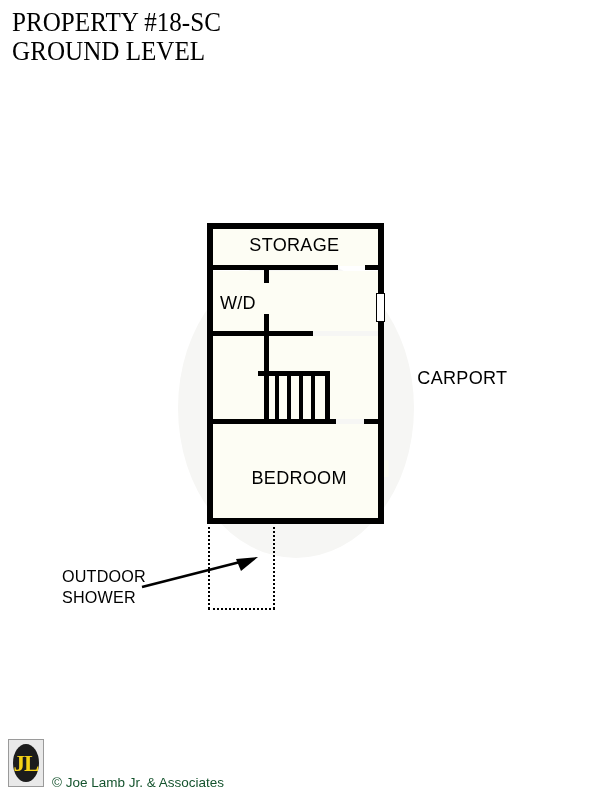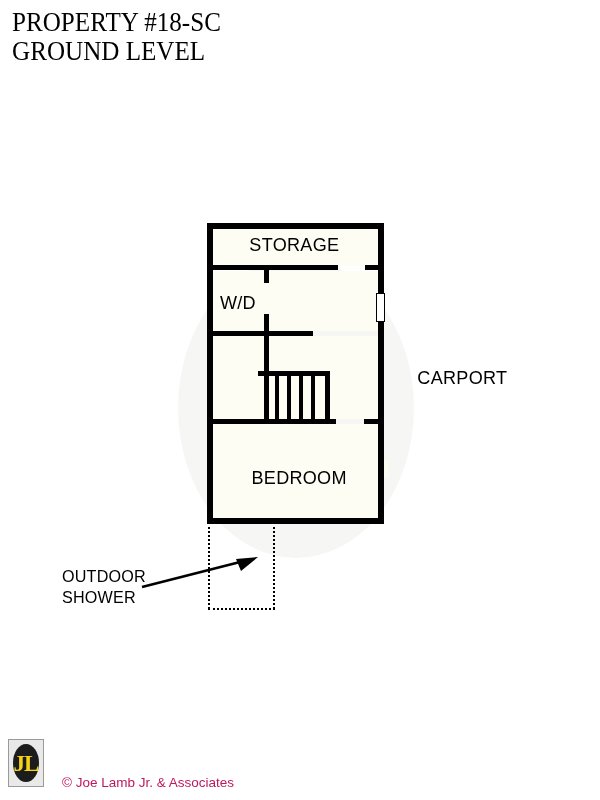--- a/index.html
+++ b/index.html
@@ -184,24 +184,24 @@
     line-height: 48px;
     text-align: center;
     font-family: "Liberation Serif", serif;
     font-weight: 700;
     font-size: 23px;
     color: #f5d216;
     letter-spacing: -1px;
   }
   #copyright {
     position: absolute;
-    left: 54px;
+    left: 44px;
     top: 36px;
     font-size: 13.5px;
-    color: #be185d;
+    color: #14532d;
     white-space: nowrap;
   }
 </style>
 </head>
 <body>
 
 <div id="title-block">
   <div class="title-line">PROPERTY #18-SC</div>
   <div class="title-line">GROUND LEVEL</div>
 </div>

